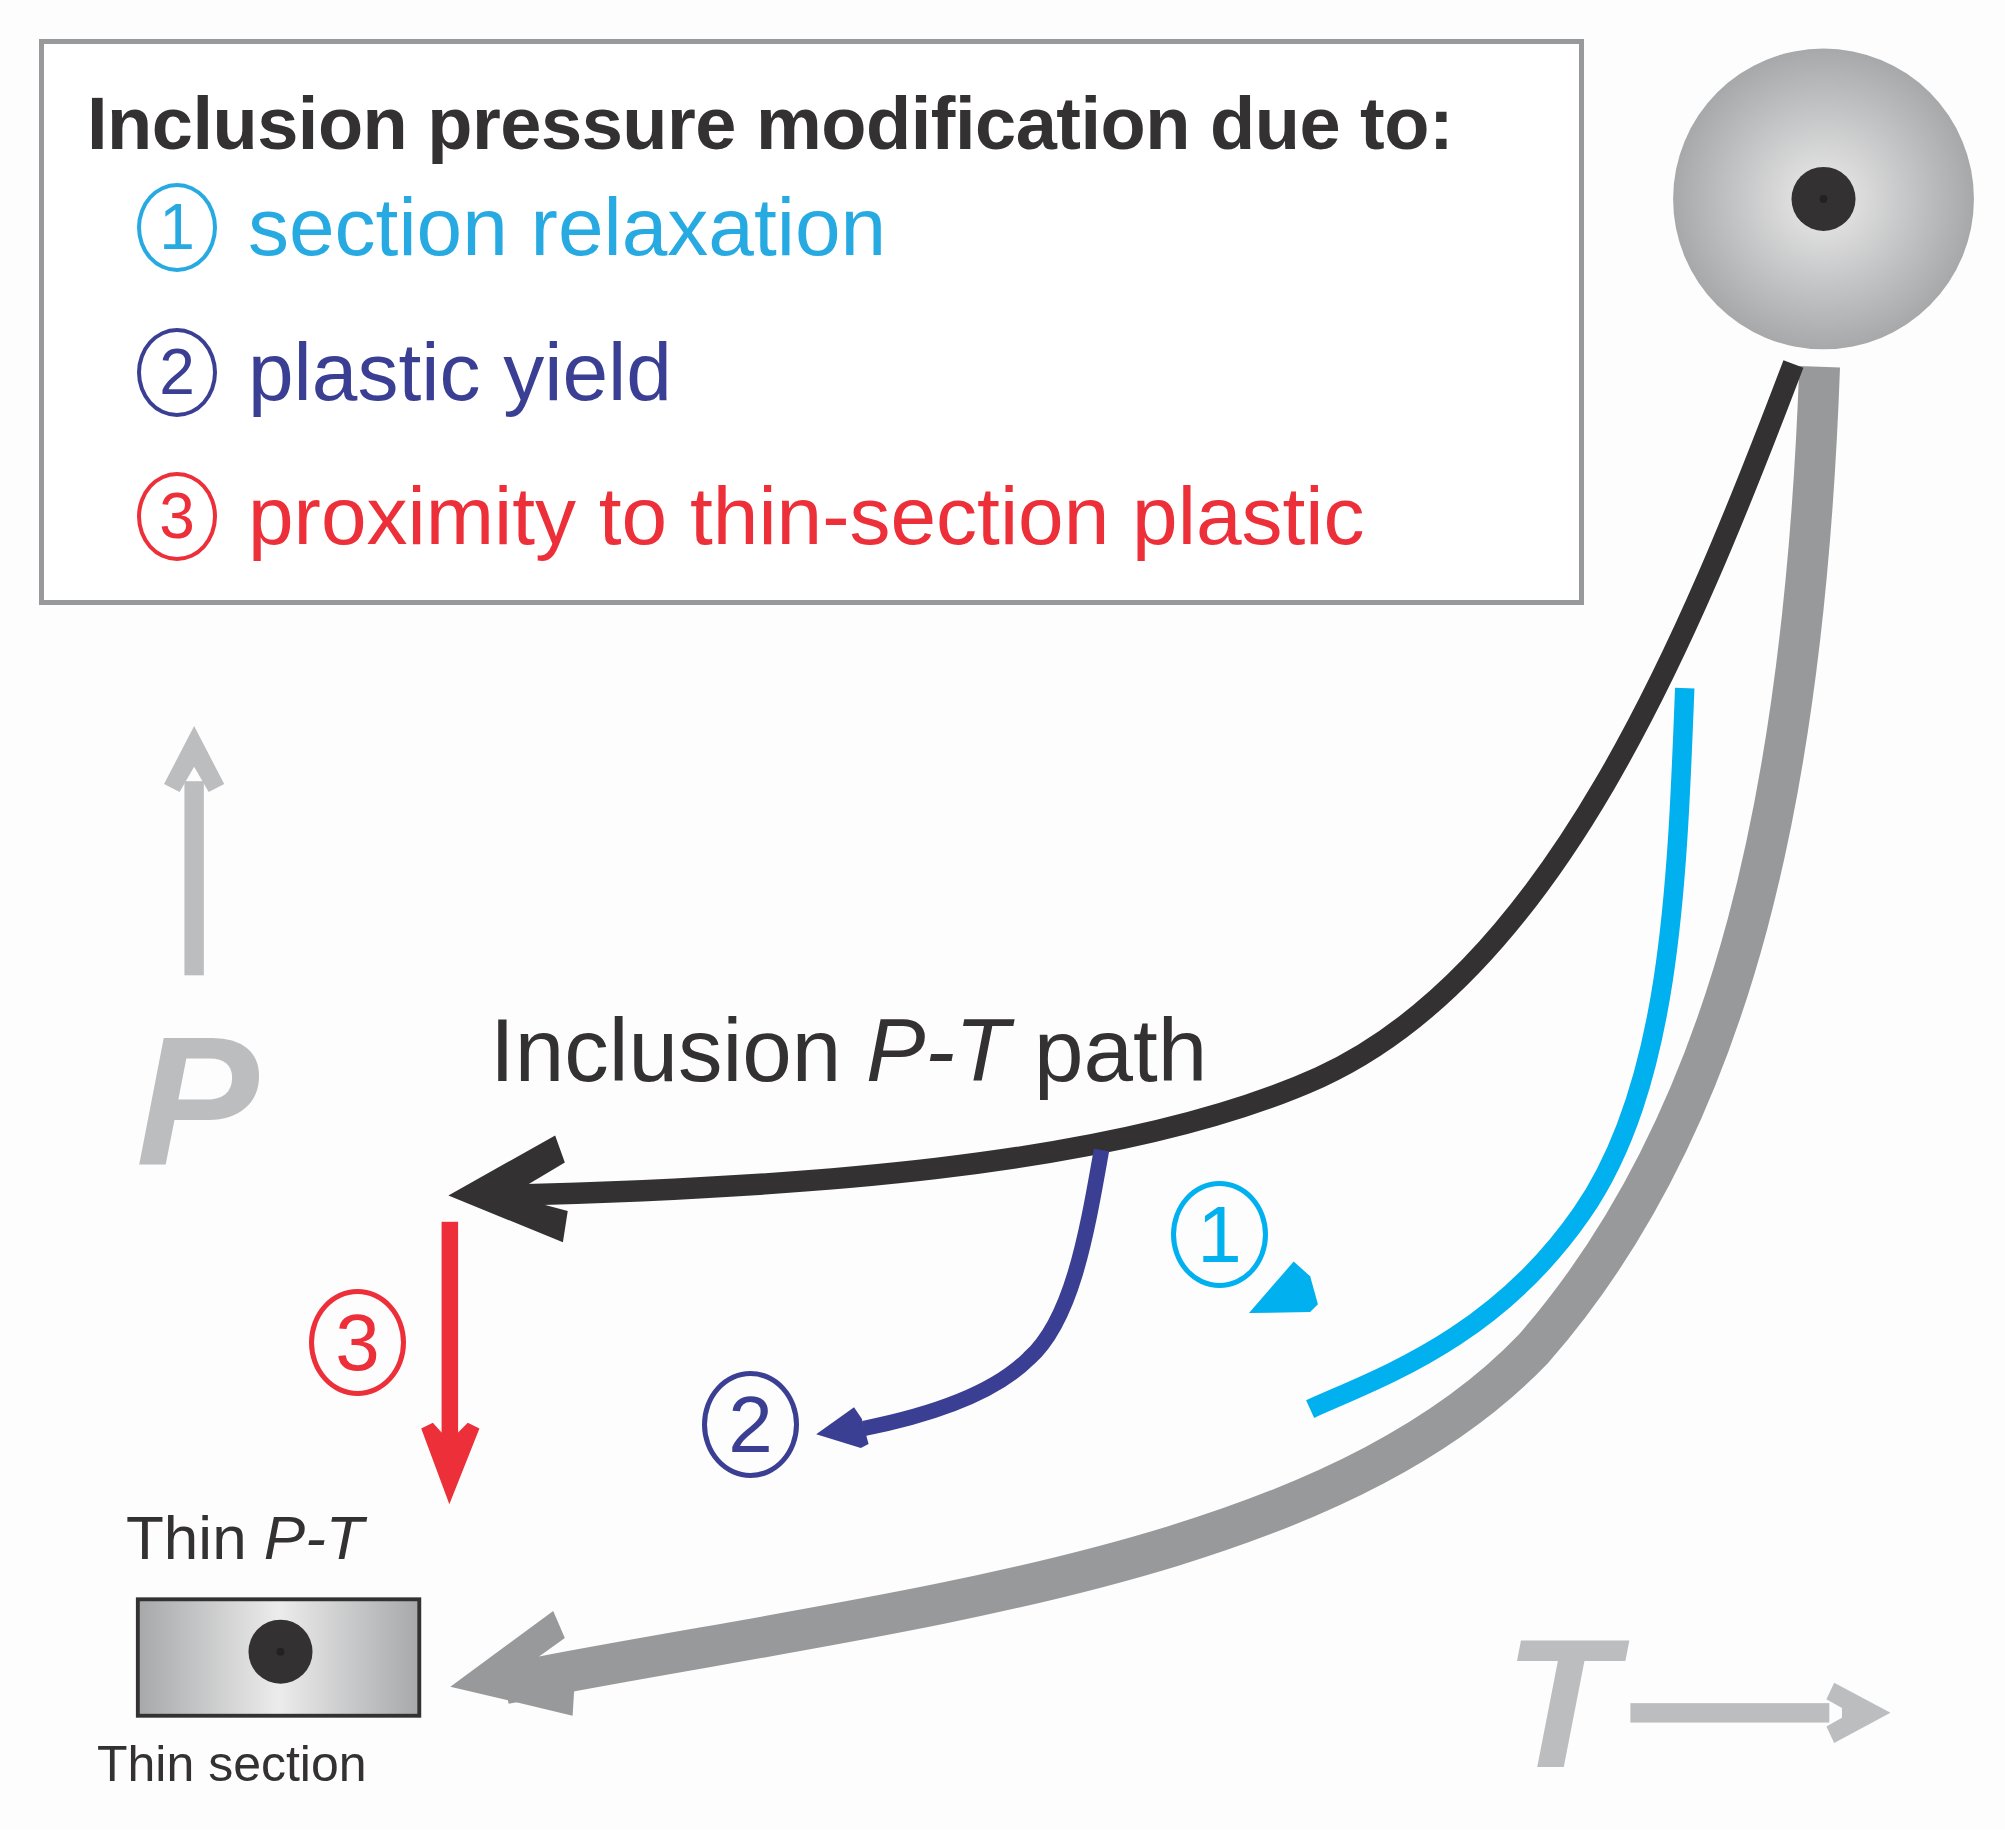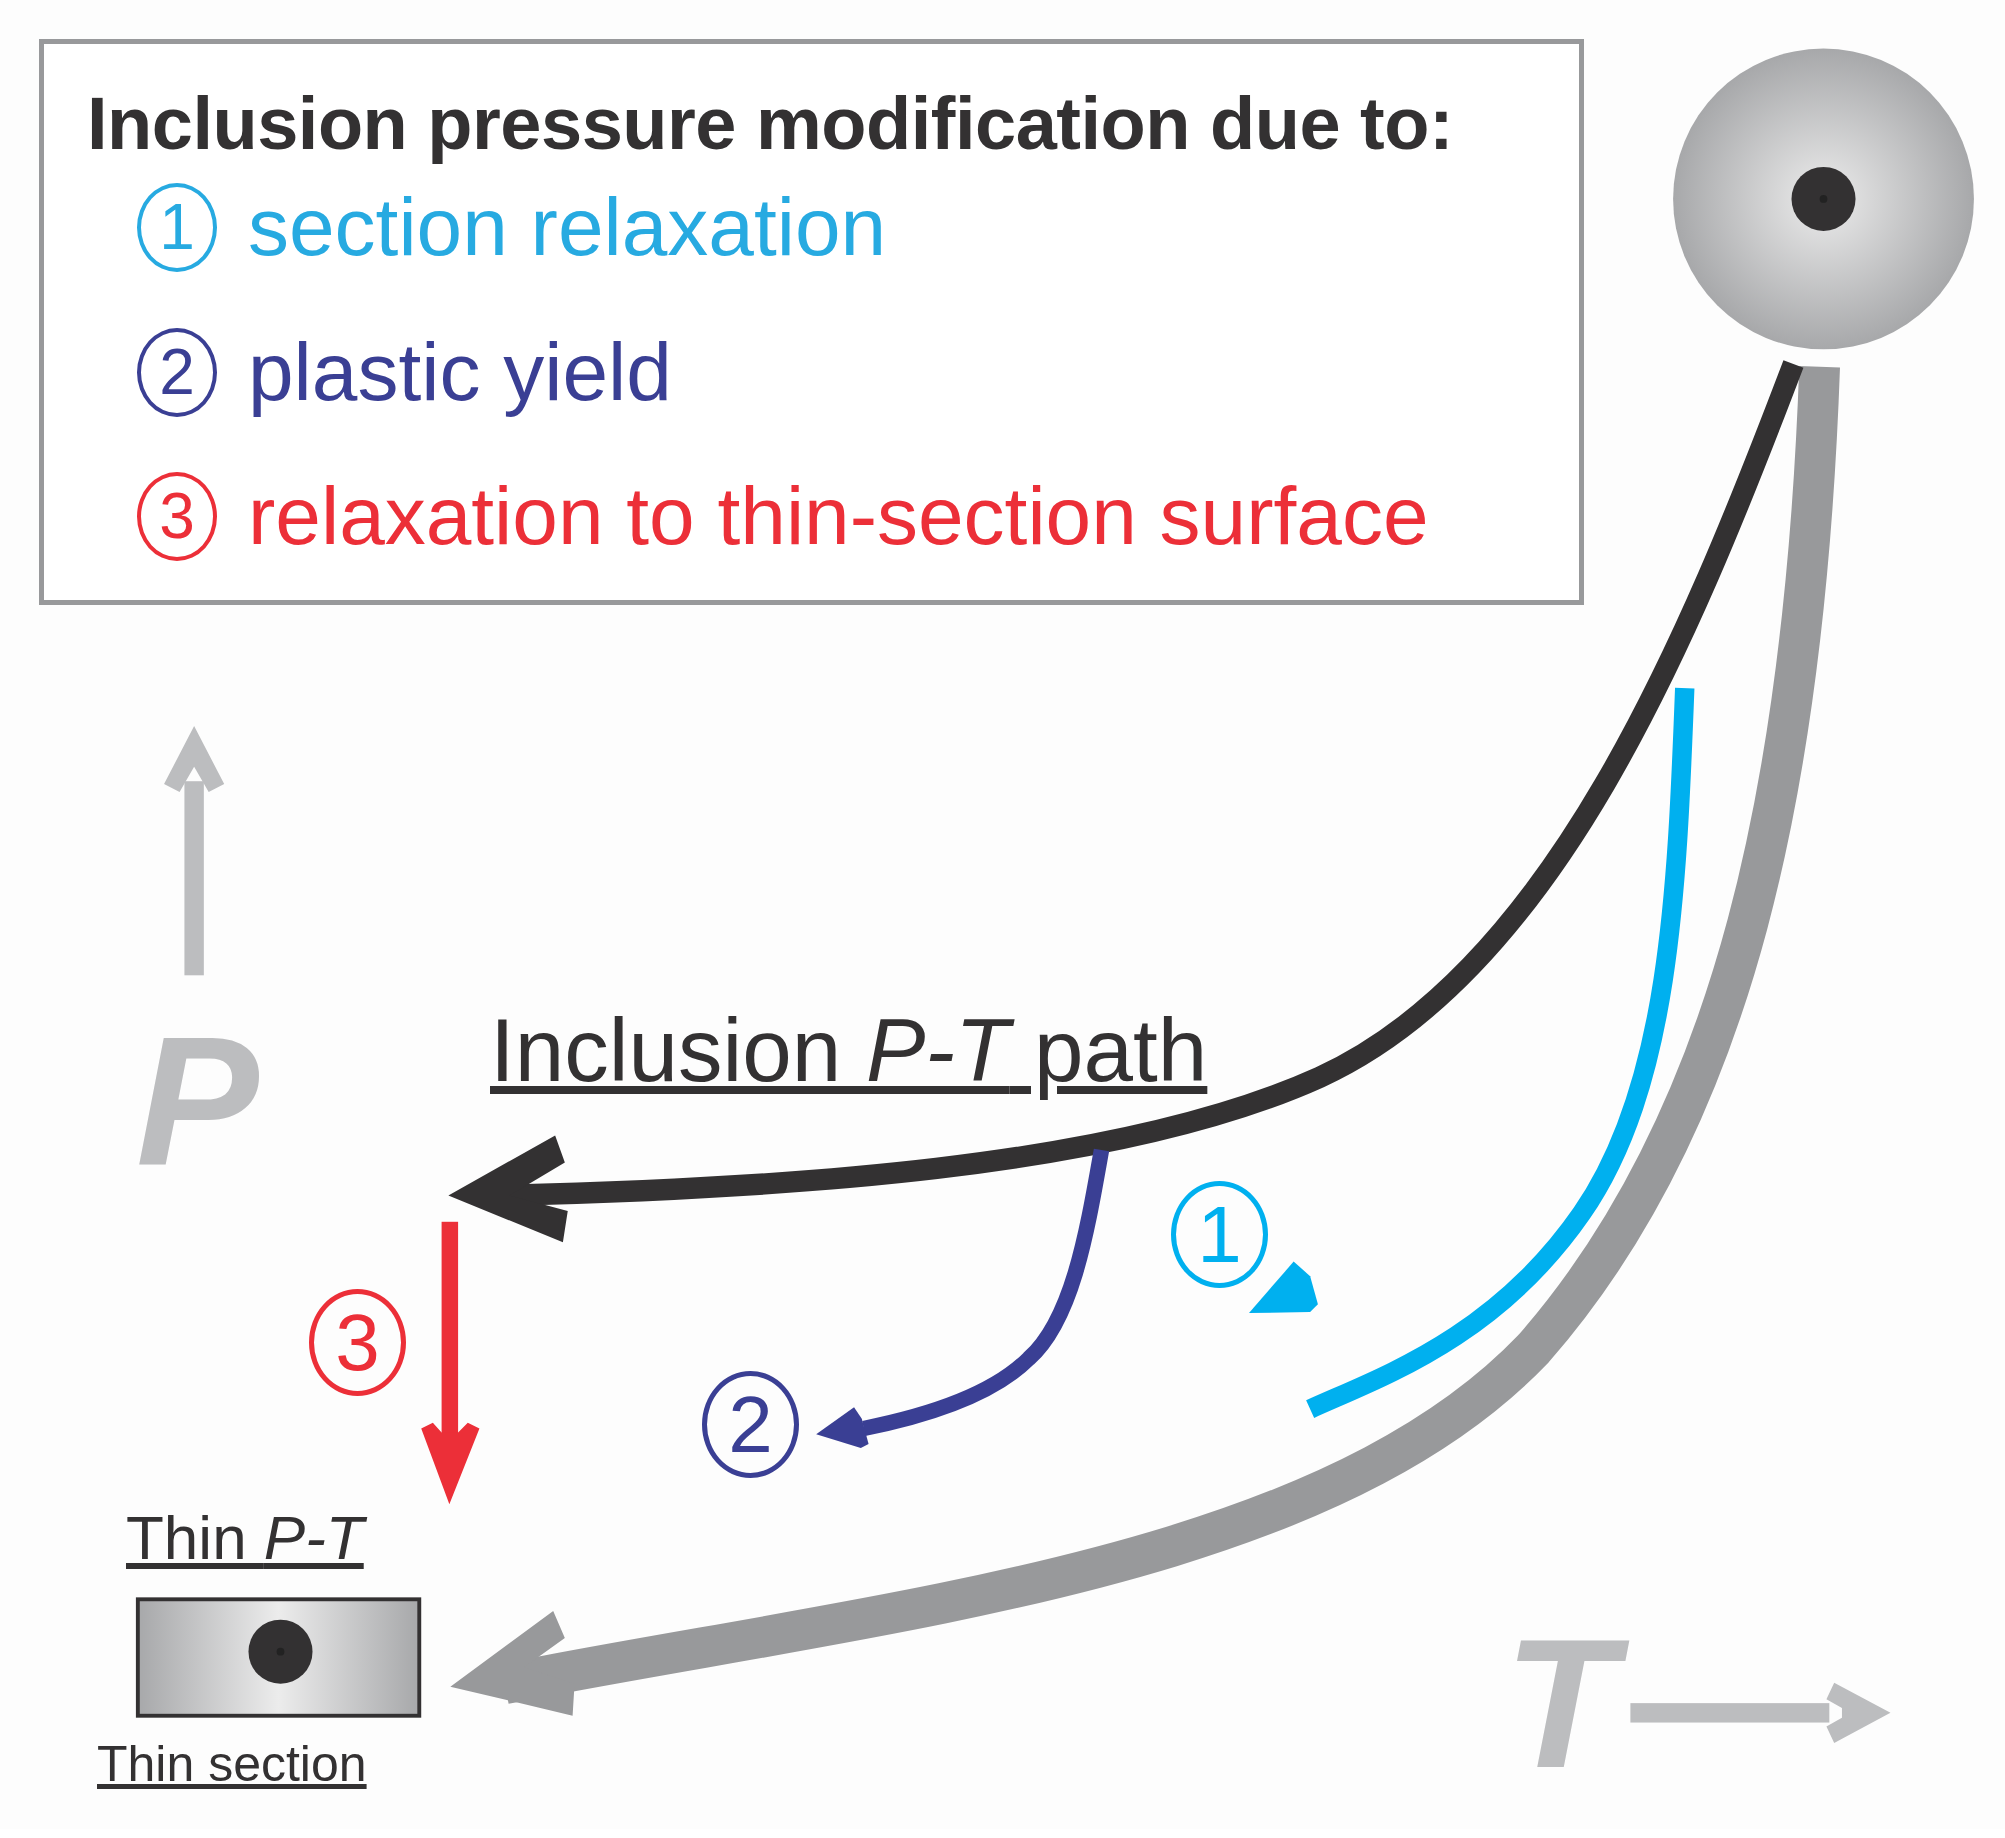--- a/index.html
+++ b/index.html
@@ -13,21 +13,21 @@
   .legend-title {
     position: absolute; left: 43px; top: 37px; font-weight: bold; font-size: 74px;
     color: #333132; white-space: nowrap; letter-spacing: -0.5px;
   }
   .legend-item { position: absolute; left: 93px; font-size: 82px; white-space: nowrap; display: flex; align-items: center; }
   .legend-item .num {
     display: inline-flex; align-items: center; justify-content: center;
     width: 80px; height: 89px; border: 4.9px solid currentColor; border-radius: 50%;
     font-size: 64px; box-sizing: border-box; margin-right: 31px; line-height: 1;
   }
-  .label { position: absolute; white-space: nowrap; color: #333132; text-decoration: underline; }
+  .label { position: absolute; white-space: nowrap; color: #333132; }
   .label i { font-style: italic; }
   .axis-letter { position: absolute; font-weight: bold; font-style: italic; color: #bcbdbf; font-size: 184px; line-height: 1; }
   .circled {
     position: absolute; display: flex; align-items: center; justify-content: center;
     width: 97px; height: 107px; border: 5.8px solid currentColor; border-radius: 50%;
     font-size: 80px; box-sizing: border-box; line-height: 1;
   }
 </style>
 </head>
 <body>
@@ -39,21 +39,21 @@
     <div class="legend-item" style="top: 136px; color: rgb(39, 170, 225);">
       <span class="num">1</span>
       <span>section relaxation</span>
     </div>
     <div class="legend-item" style="top: 281px; color: rgb(58, 63, 148);">
       <span class="num">2</span>
       <span>plastic yield</span>
     </div>
     <div class="legend-item" style="top: 425px; color: rgb(236, 47, 56);">
       <span class="num">3</span>
-      <span>relaxation to thin-section surface</span>
+      <span>proximity to thin-section plastic</span>
     </div>
   </div>
 
   <svg width="2006" height="1839" viewBox="0 0 2067 1895">
     <defs>
       <radialGradient id="grainGrad" cx="50%" cy="50%" r="50%">
         <stop offset="0%" stop-color="#ececec"></stop>
         <stop offset="100%" stop-color="#a7a8aa"></stop>
       </radialGradient>
       <linearGradient id="sectionGrad" x1="0" y1="0" x2="1" y2="0">

